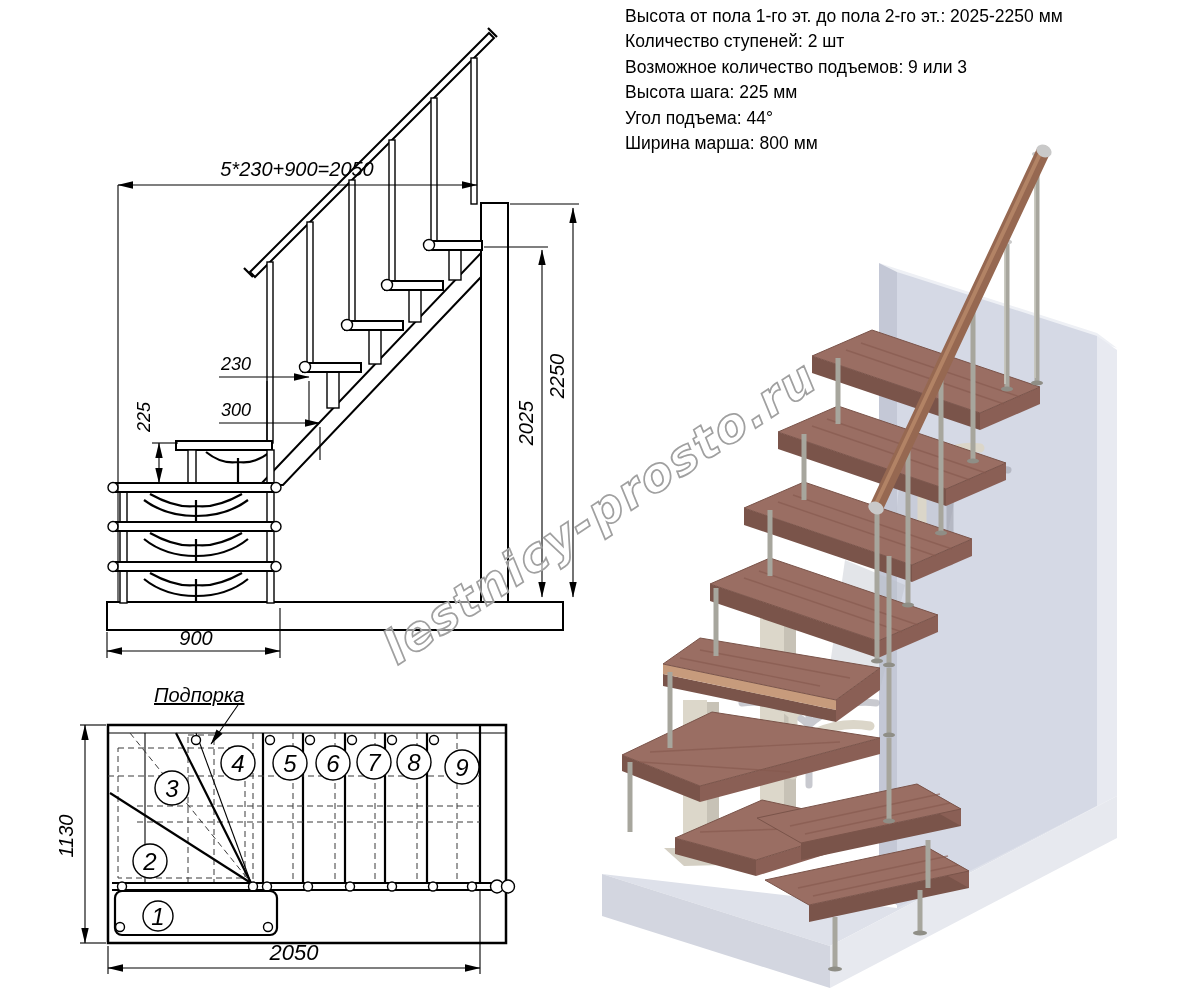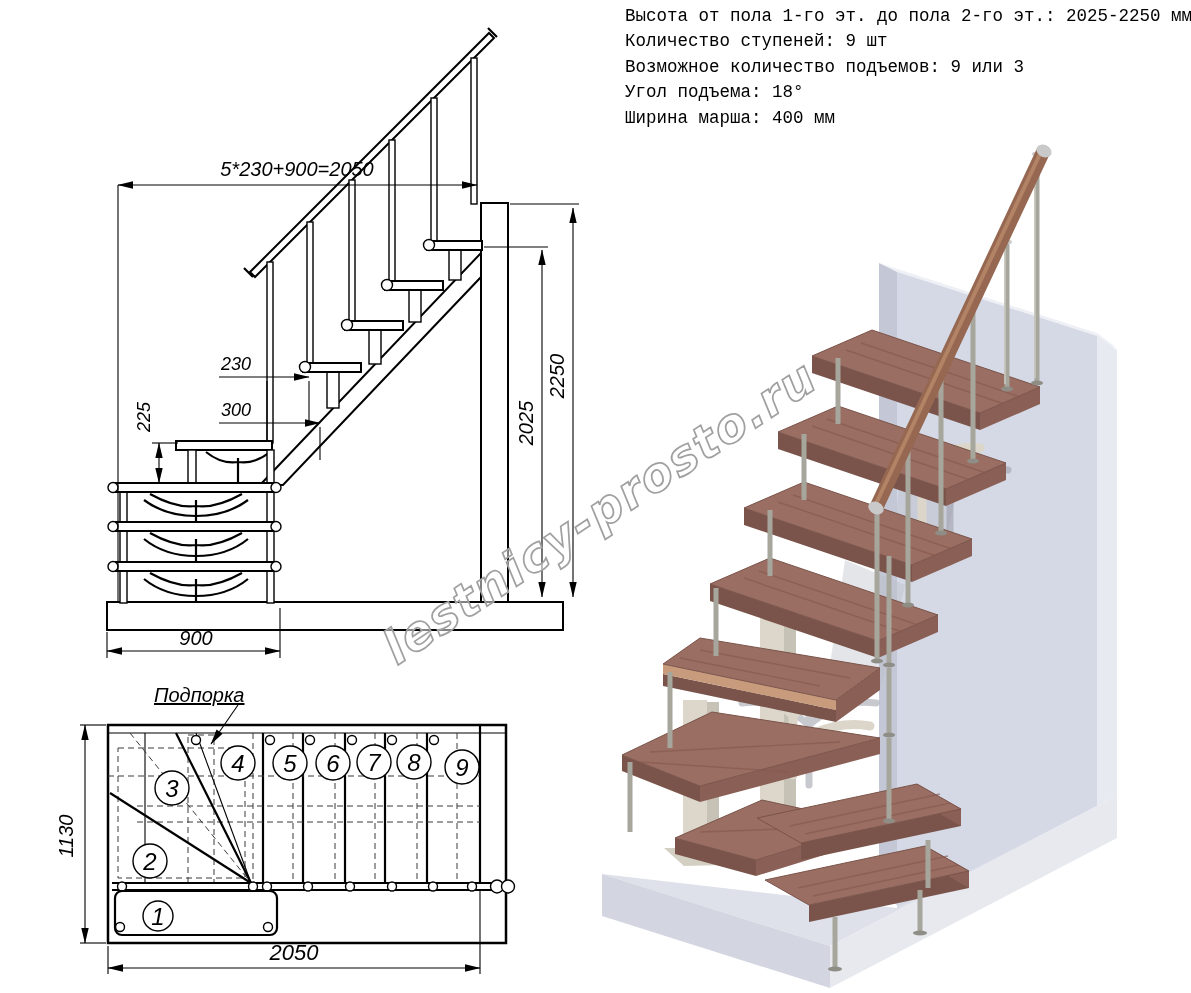--- a/index.html
+++ b/index.html
@@ -21,21 +21,21 @@
   .stp-frt{fill:#7a544a;stroke:none;}
   .stp-sid{fill:#8a5f55;stroke:none;}
   .grain{stroke:#85594e;stroke-width:1.4;fill:none;opacity:.65;}
   .rod  {stroke:#a7a69d;stroke-width:5;fill:none;}
   .rodhl{stroke:#c9c8bf;stroke-width:1.6;fill:none;}
   .flange{fill:#8f8e86;stroke:none;}
   .beige{stroke:#dbd6c9;stroke-width:9;fill:none;stroke-linecap:round;}
   .bshad{stroke:#9a9ca8;stroke-width:7;fill:none;stroke-linecap:round;opacity:.55;}
   
   #specs{position:absolute;left:625px;top:4px;width:540px;
-         font-size:17.5px;line-height:25.4px;color:#000;font-family:Liberation Mono, monospace;}
+         font-size:17.5px;line-height:25.4px;color:#000;}
   #specs div{white-space:nowrap;}
   
   .wm-text{font-family:"DejaVu Sans",sans-serif;font-weight:bold;font-style:italic;
            font-size:47px;letter-spacing:2px;
            fill:rgba(255,255,255,0.5);stroke:#a0a0a0;stroke-width:1.7;}
 </style>
 </head>
 <body>
 
 <div id="canvas">
@@ -365,19 +365,20 @@
     </g>
   </g>
 
   <g>
     <text class="wm-text" x="600" y="528" text-anchor="middle" transform="rotate(-33.5 600 512)">lestnicy-prosto.ru</text>
   </g>
 </svg>
 
 <div id="specs">
   <div>Высота от пола 1-го эт. до пола 2-го эт.: 2025-2250 мм</div>
-  <div>Количество ступеней: 9 шт</div>
+  <div>Количество ступеней: 2 шт</div>
   <div>Возможное количество подъемов: 9 или 3</div>
-  <div>Угол подъема: 18°</div>
-  <div>Ширина марша: 400 мм</div>
+  <div>Высота шага: 225 мм</div>
+  <div>Угол подъема: 44°</div>
+  <div>Ширина марша: 800 мм</div>
 </div>
 
 </div>
 
 </body></html>

